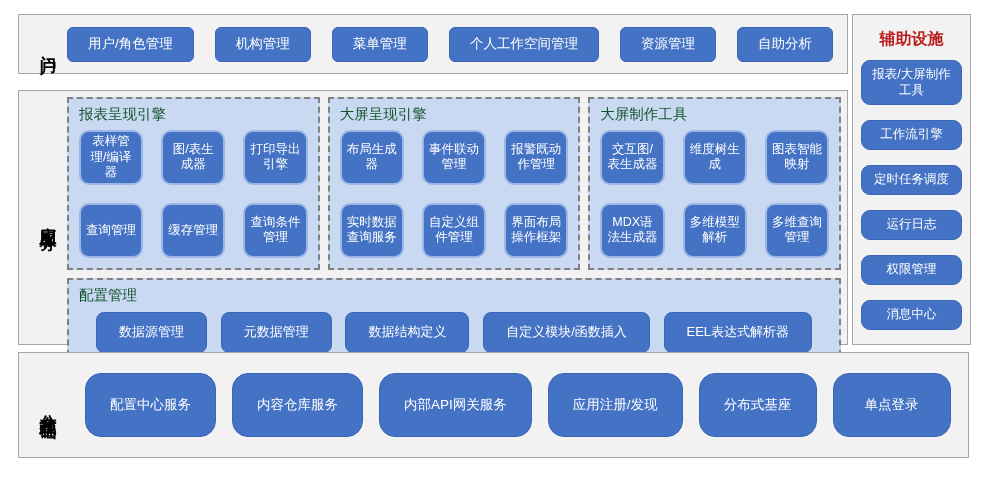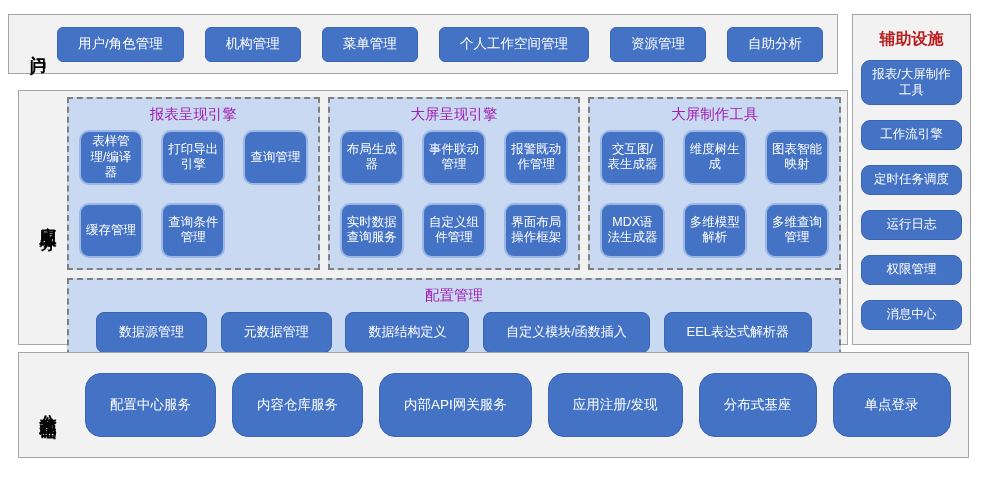--- a/index.html
+++ b/index.html
@@ -6,21 +6,21 @@
   html, body { width: 987px; height: 483px; background: #ffffff; font-family: "Liberation Sans", sans-serif; }
   .stage { position: relative; width: 987px; height: 483px; background: #ffffff; overflow: hidden; }
 
   .section {
     position: absolute;
     background: #f2f2f2;
     border: 1px solid #a6a6a6;
     display: flex;
     align-items: center;
   }
-  .sec-portal { left: 8px; top: 14px; width: 830px; height: 60px; padding: 0 14px 0 10px; }
+  .sec-portal { left: 18px; top: 14px; width: 830px; height: 60px; padding: 0 14px 0 10px; }
   .sec-app    { left: 18px; top: 90px; width: 830px; height: 255px; padding: 6px 6px 6px 10px; }
   .sec-dist   { left: 18px; top: 352px; width: 951px; height: 106px; padding: 0 26px 0 10px; }
   .sec-aux    { left: 852px; top: 14px; width: 119px; height: 331px; flex-direction: column; align-items: center; padding: 8px 8px; }
 
   .vlabel {
     writing-mode: vertical-rl;
     text-orientation: upright;
     font-weight: bold;
     font-size: 17px;
     color: #000;
@@ -52,21 +52,21 @@
   .app-content { flex: 1; display: flex; flex-direction: column; height: 100%; gap: 8px; }
   .engine-row { display: flex; gap: 8px; flex: 1; }
   .panel {
     background: #c9d9f2;
     border: 2px dashed #808080;
     padding: 4px 10px 10px 10px;
     display: flex;
     flex-direction: column;
   }
   .engine-panel { flex: 1; }
-  .panel-title { text-align: center; font-size: 14.5px; color: #a21caf; padding: 2px 0 6px 0; flex: 0 0 auto; }
+  .panel-title { text-align: left; font-size: 14.5px; color: #14532d; padding: 2px 0 6px 0; flex: 0 0 auto; }
   .engine-grid { display: grid; grid-template-columns: 1fr 1fr 1fr; grid-template-rows: 1fr 1fr; gap: 18px; flex: 1; }
   .engine-grid .btn {
     border: 2px solid #9cb7e6;
     border-radius: 10px;
     font-size: 12.5px;
     padding: 2px 4px;
   }
 
   
   .config-panel { flex: 0 0 88px; }
@@ -103,20 +103,21 @@
 
   <div class="section sec-app">
     <div class="vlabel">应用服务</div>
     <div class="app-content">
       <div class="engine-row">
 
         <div class="panel engine-panel">
           <div class="panel-title">报表呈现引擎</div>
           <div class="engine-grid">
             <div class="btn">表样管理/编译器</div>
+            <div class="btn">图/表生成器</div>
             <div class="btn">打印导出引擎</div>
             <div class="btn">查询管理</div>
             <div class="btn">缓存管理</div>
             <div class="btn">查询条件管理</div>
           </div>
         </div>
 
         <div class="panel engine-panel">
           <div class="panel-title">大屏呈现引擎</div>
           <div class="engine-grid">

